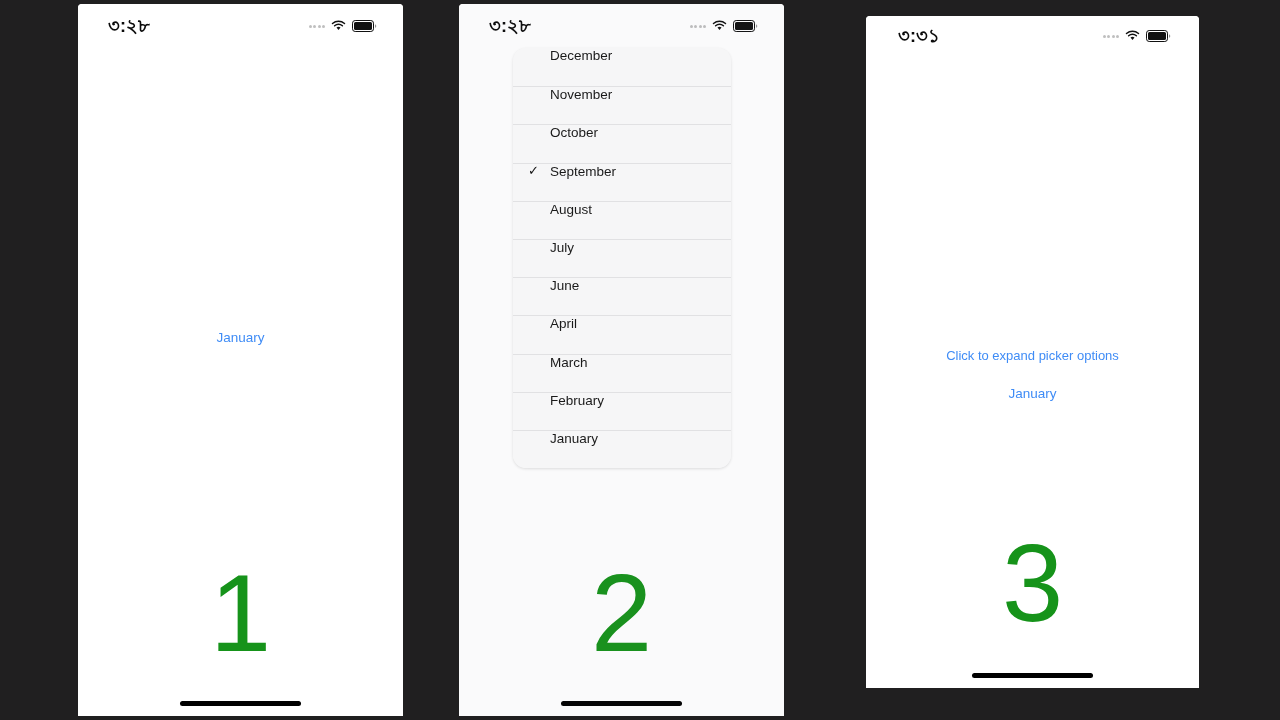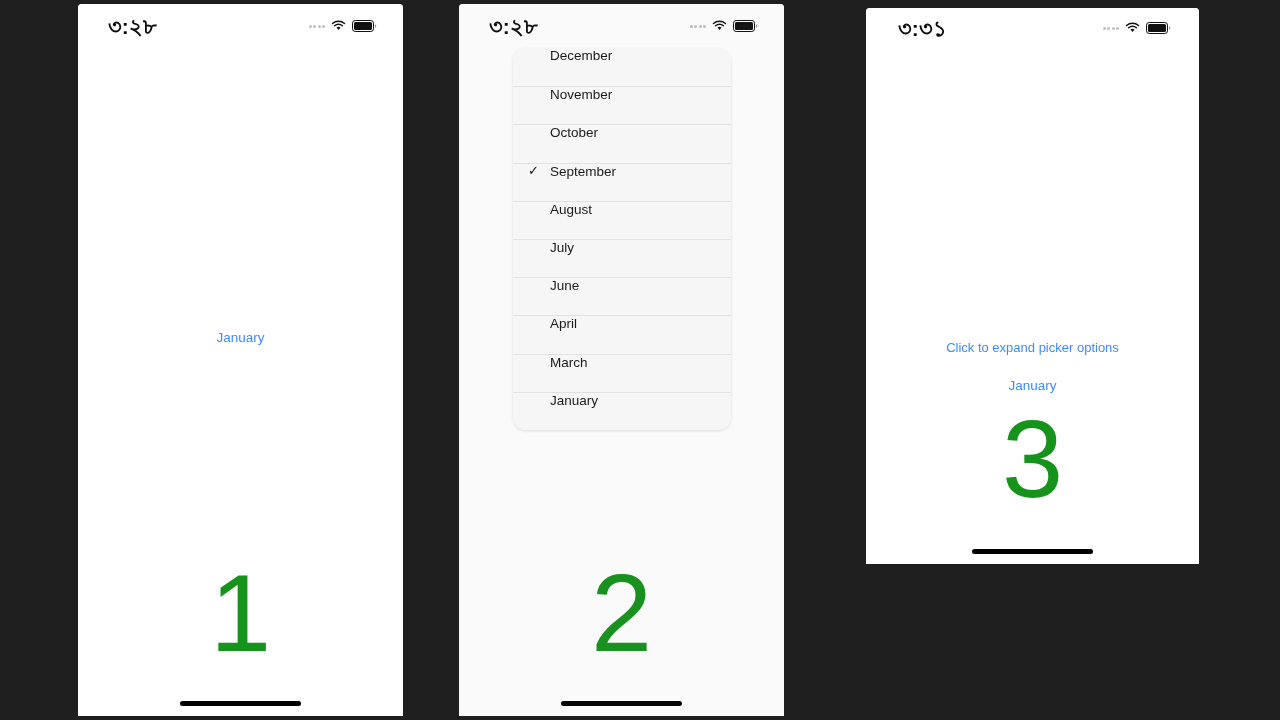--- a/index.html
+++ b/index.html
@@ -38,23 +38,23 @@
   }
   .phone-2 {
     left: 459px;
     top: 4px;
     width: 325px;
     height: 712px;
     border-radius: 4px 4px 0 0;
   }
   .phone-3 {
     left: 866px;
-    top: 8px;
+    top: 16px;
     width: 333px;
-    height: 556px;
+    height: 672px;
     border-radius: 4px 4px 0 0;
   }
 
   .screen {
     position: absolute;
     inset: 0;
     background: #ffffff;
     display: flex;
     flex-direction: column;
   }
@@ -67,21 +67,21 @@
     align-items: center;
     justify-content: space-between;
     padding: 0 26px 0 30px;
     box-sizing: border-box;
     position: relative;
     z-index: 5;
   }
   .phone-3 .statusbar { height: 40px; padding: 0 28px 0 32px; }
 
   .status-time {
-    font-size: 21px;
+    font-size: 18px;
     font-weight: bold;
     color: #0b0b0b;
     letter-spacing: 0.2px;
     line-height: 1;
   }
   .status-icons {
     display: flex;
     align-items: center;
     gap: 6px;
   }
@@ -324,20 +324,23 @@
           <div class="picker-row">
             <span class="label">June</span>
           </div>
           <div class="picker-row">
             <span class="label">April</span>
           </div>
           <div class="picker-row">
             <span class="label">March</span>
           </div>
           <div class="picker-row">
+            <span class="label">February</span>
+          </div>
+          <div class="picker-row">
             <span class="label">January</span>
           </div>
         </div>
 
     </div>
   </div>
 
   <div class="phone phone-3">
     <div class="screen">
 

